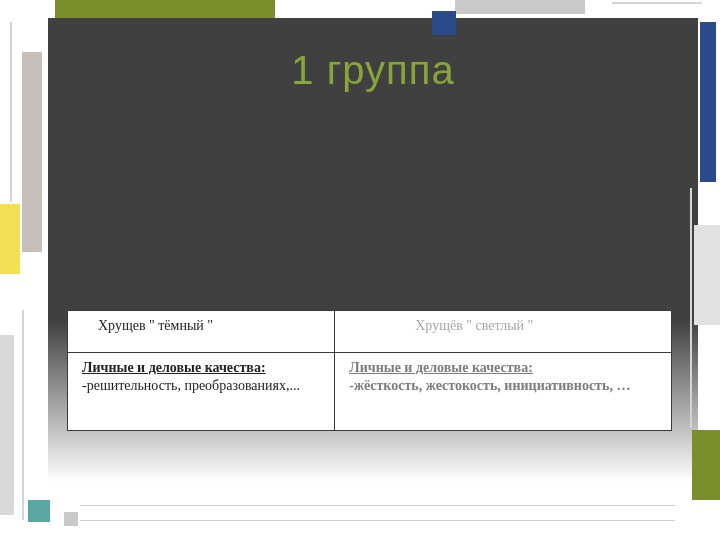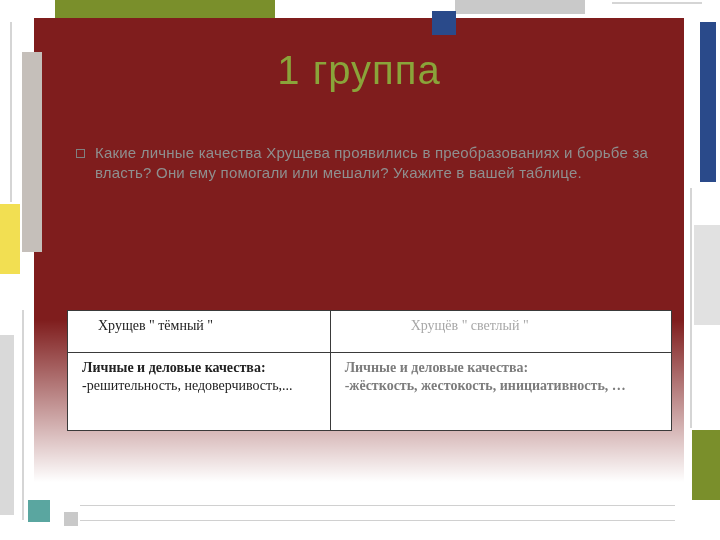--- a/index.html
+++ b/index.html
@@ -6,23 +6,23 @@
   html, body { width: 720px; height: 540px; overflow: hidden; font-family: "Segoe UI", Arial, sans-serif; background: #fff; }
 
   .stage { position: relative; width: 720px; height: 540px; }
 
   
   .deco { position: absolute; }
 
   
   .panel {
     position: absolute;
-    left: 34px; top: 18px;
+    left: 48px; top: 18px;
     width: 650px; height: 482px;
-    background: #7f1d1d;
+    background: #404040;
   }
   .panel::after{
     content:"";
     position:absolute; left:0; right:0; bottom:0; height:180px;
     background: linear-gradient(to bottom, rgba(249,250,232,0) , #ffffff 90%);
     pointer-events:none;
   }
 
   .title {
     position: absolute;
@@ -70,52 +70,48 @@
     padding: 6px 10px 10px 14px;
     font-size: 14px;
     line-height: 1.25;
   }
   .tbl tr.hrow td { height: 42px; font-weight: 400; }
   .tbl tr.brow td { height: 78px; }
   .hdr-left  { color: #222; padding-left: 30px !important; }
   .hdr-right { color: #a7a7a7; text-align:left; padding-left: 80px !important; }
   .body-left  { color: #222; }
   .body-right { color: #7c7c7c; }
-  .u { font-weight: bold; }
+  .u { text-decoration: underline; font-weight: bold; }
   .b { font-weight: bold; }
   .body-left .line1, .body-right .line1 { display:block; }
   .body-left .line2, .body-right .line2 { display:block; }
 
   
   .hline { position:absolute; height:1px; background:#d0d0d0; }
 
 </style>
 </head>
 <body>
 
 <div class="stage">
 
   <div class="panel">
     <div class="title">1 группа</div>
-    <div class="bullet-row">
-      <div class="bullet-box"></div>
-      <div class="bullet-text">Какие личные качества Хрущева проявились в преобразованиях и борьбе за власть? Они ему помогали или мешали?  Укажите в вашей таблице.</div>
-    </div>
   </div>
 
   <table class="tbl">
     <tbody>
         <tr class="hrow">
       <td class="hdr-left">Хрущев " тёмный "</td>
       <td class="hdr-right">Хрущёв " светлый "</td>
     </tr>
     <tr class="brow">
       <td class="body-left">
         <span class="u line1">Личные и деловые качества:</span>
-        <span class="line2">-решительность, недоверчивость,...</span>
+        <span class="line2">-решительность, преобразованиях,...</span>
       </td>
       <td class="body-right">
         <span class="u b line1">Личные и деловые качества:</span>
         <span class="b line2">-жёсткость, жестокость, инициативность, …</span>
       </td>
     </tr>
   </tbody>
     </table>
 
   <div class="deco" style="left:55px;  top:0;   width:220px; height:18px; background:#7a8f2b;"></div>

